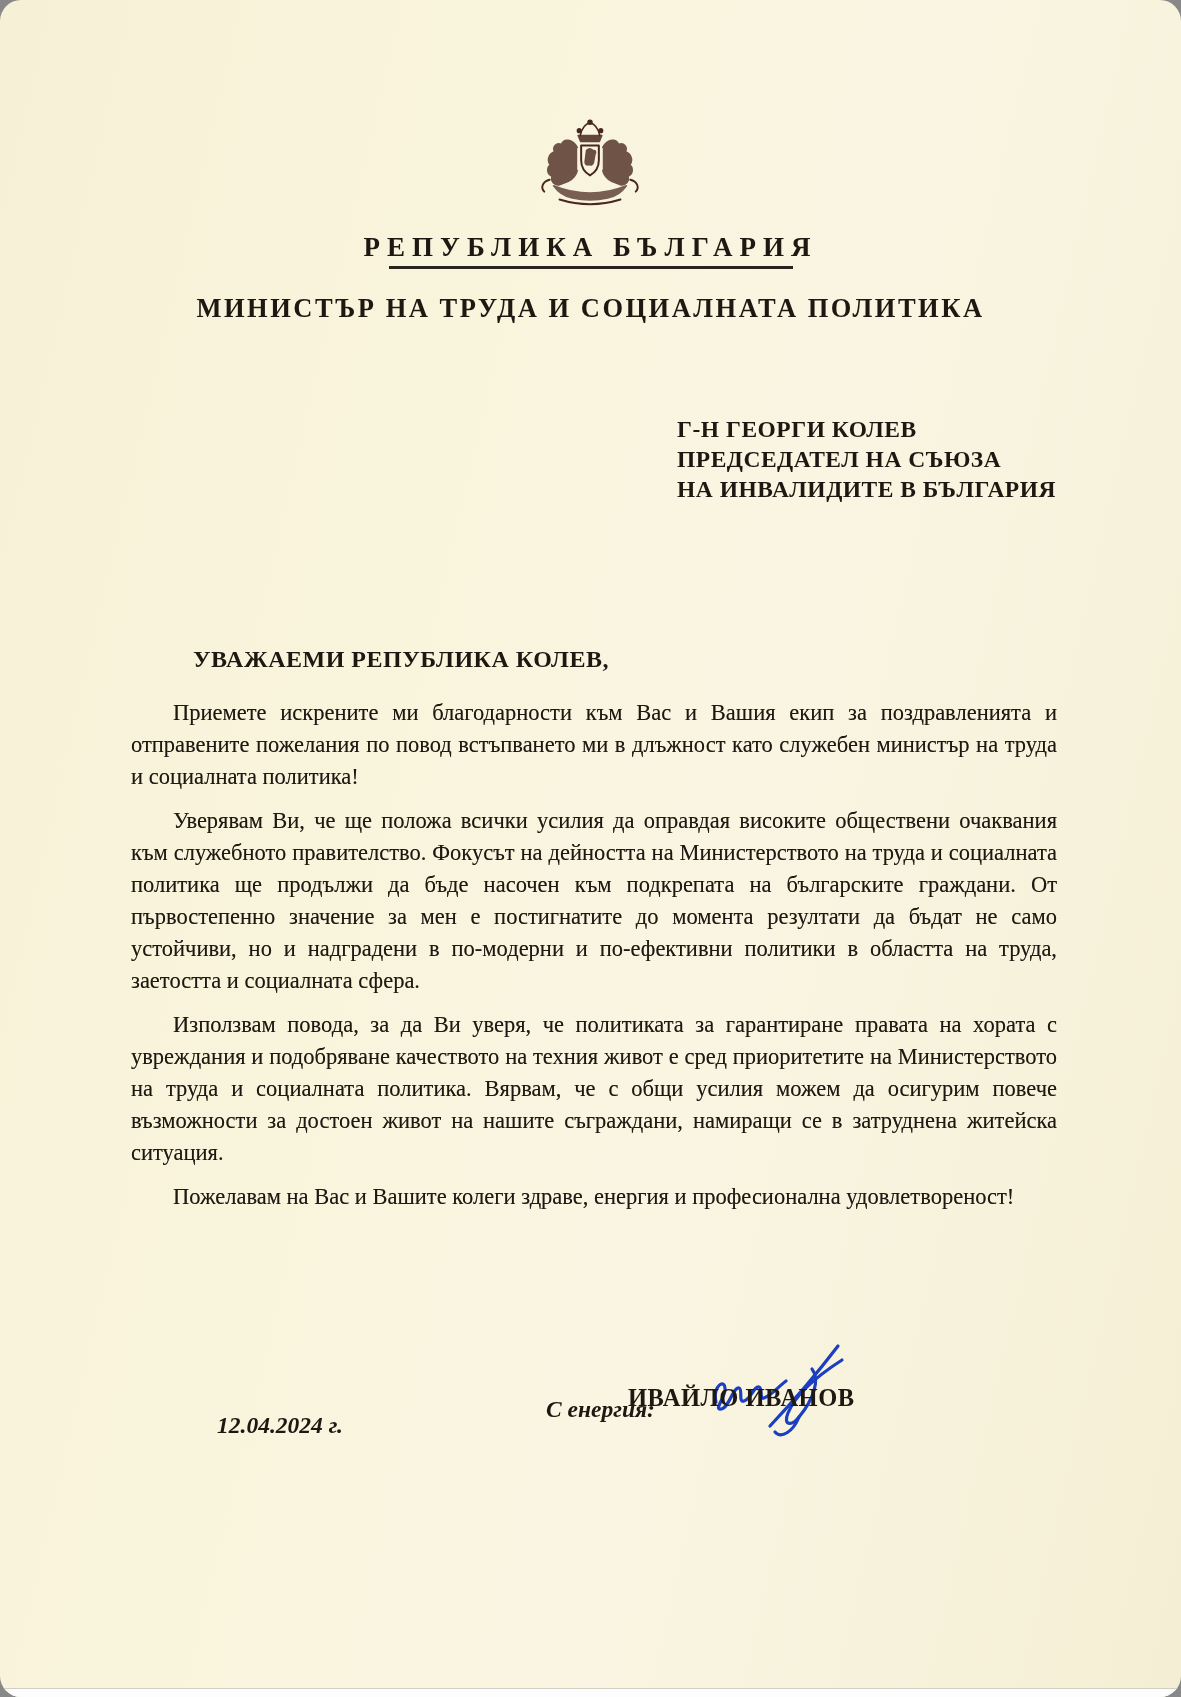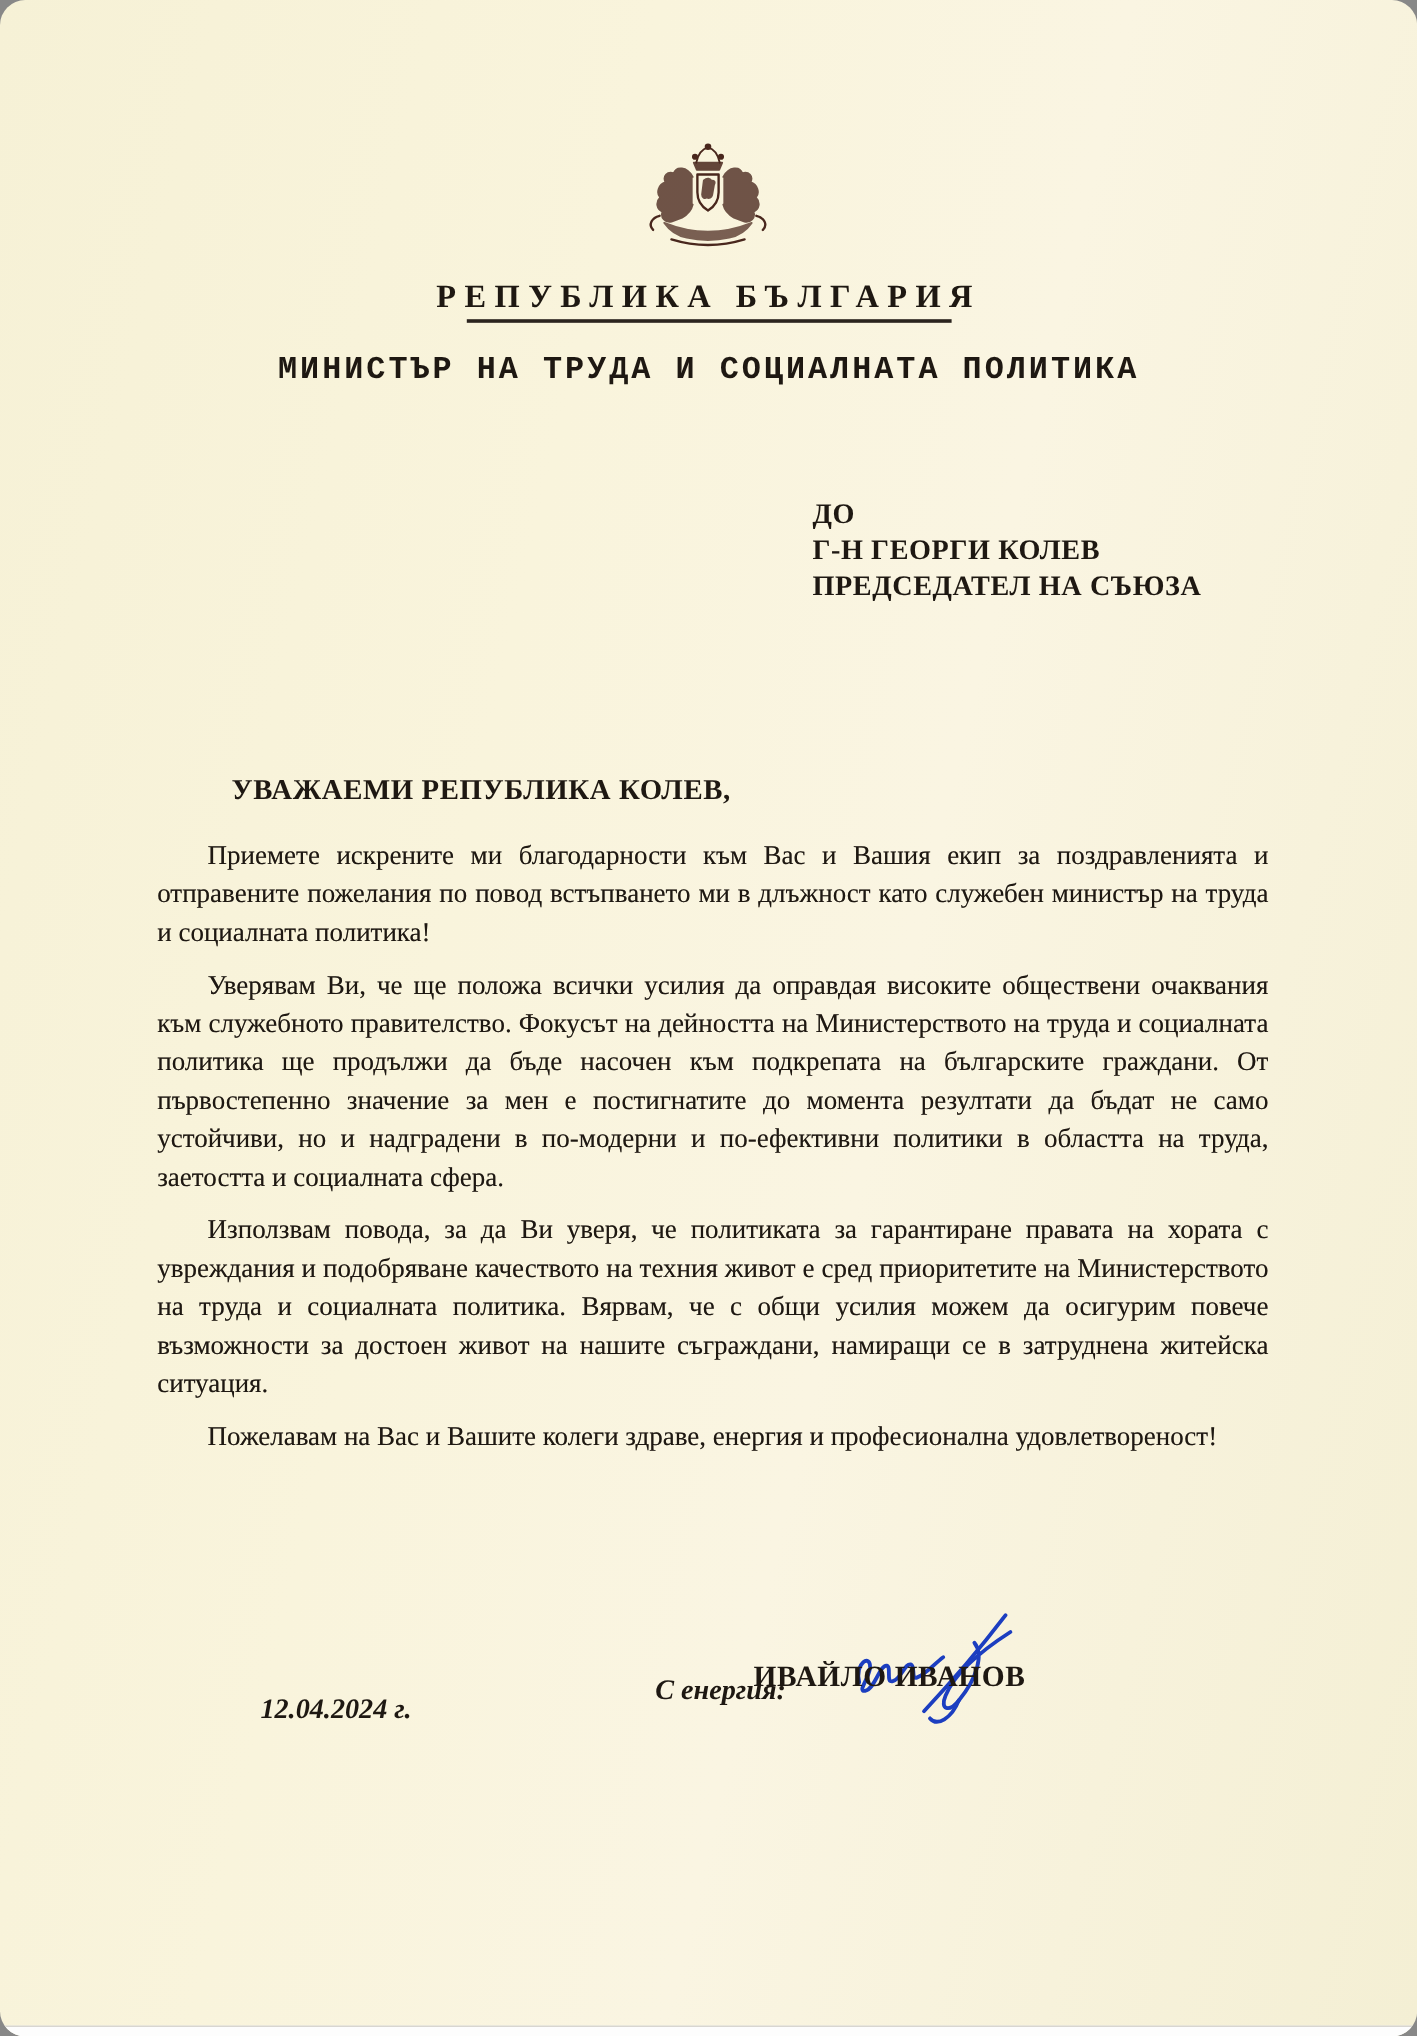--- a/index.html
+++ b/index.html
@@ -17,21 +17,21 @@
   .republic-title{
     position:absolute;left:0;top:232px;width:100%;text-align:center;
     font-size:27px;font-weight:bold;letter-spacing:7px;white-space:nowrap;
   }
   .title-underline{
     position:absolute;left:50%;top:266px;transform:translateX(-50%);
     width:404px;height:3px;background:#2b241e;
   }
   .ministry-title{
     position:absolute;left:0;top:293px;width:100%;text-align:center;
-    font-size:26.5px;font-weight:bold;letter-spacing:2.5px;white-space:nowrap;font-family:Liberation Mono, monospace;
+    font-size:26.5px;font-weight:bold;letter-spacing:2.5px;white-space:nowrap;
   }
   .recipient{
     position:absolute;left:677px;top:414px;
     font-size:23.5px;font-weight:bold;line-height:30px;letter-spacing:.5px;white-space:nowrap;
   }
   .salutation{
     position:absolute;left:193px;top:646px;
     font-size:24px;font-weight:bold;letter-spacing:.5px;white-space:nowrap;
   }
   .body-text{position:absolute;left:131px;top:697px;width:926px;}
@@ -85,23 +85,23 @@
 
     <path d="M23 68 q37 15 74 0 q-7 10 -19 12.5 q-18 4 -36 0 q-12 -2.5 -19 -12.5" fill="currentColor" opacity=".72"></path>
     <path d="M29 82 q31 9.5 62 0" stroke-width="2"></path>
   </svg>
 
   <div class="republic-title">РЕПУБЛИКА БЪЛГАРИЯ</div>
   <div class="title-underline"></div>
   <div class="ministry-title">МИНИСТЪР НА ТРУДА И СОЦИАЛНАТА ПОЛИТИКА</div>
 
   <div class="recipient">
-    <div>ДО</div>
     <div>Г-Н ГЕОРГИ КОЛЕВ</div>
     <div>ПРЕДСЕДАТЕЛ НА СЪЮЗА</div>
+    <div>НА ИНВАЛИДИТЕ В БЪЛГАРИЯ</div>
   </div>
 
   <div class="salutation">УВАЖАЕМИ РЕПУБЛИКА КОЛЕВ,</div>
 
   <div class="body-text">
     <p>Приемете искрените ми благодарности към Вас и Вашия екип за поздравленията и отправените пожелания по повод встъпването ми в длъжност като служебен министър на труда и социалната политика!</p>
     <p>Уверявам Ви, че ще положа всички усилия да оправдая високите обществени очаквания към служебното правителство. Фокусът на дейността на Министерството на труда и социалната политика ще продължи да бъде насочен към подкрепата на българските граждани. От първостепенно значение за мен е постигнатите до момента резултати да бъдат не само устойчиви, но и надградени в по-модерни и по-ефективни политики в областта на труда, заетостта и социалната сфера.</p>
     <p>Използвам повода, за да Ви уверя, че политиката за гарантиране правата на хората с увреждания и подобряване качеството на техния живот е сред приоритетите на Министерството на труда и социалната политика. Вярвам, че с общи усилия можем да осигурим повече възможности за достоен живот на нашите съграждани, намиращи се в затруднена житейска ситуация.</p>
     <p>Пожелавам на Вас и Вашите колеги здраве, енергия и професионална удовлетвореност!</p>
   </div>

